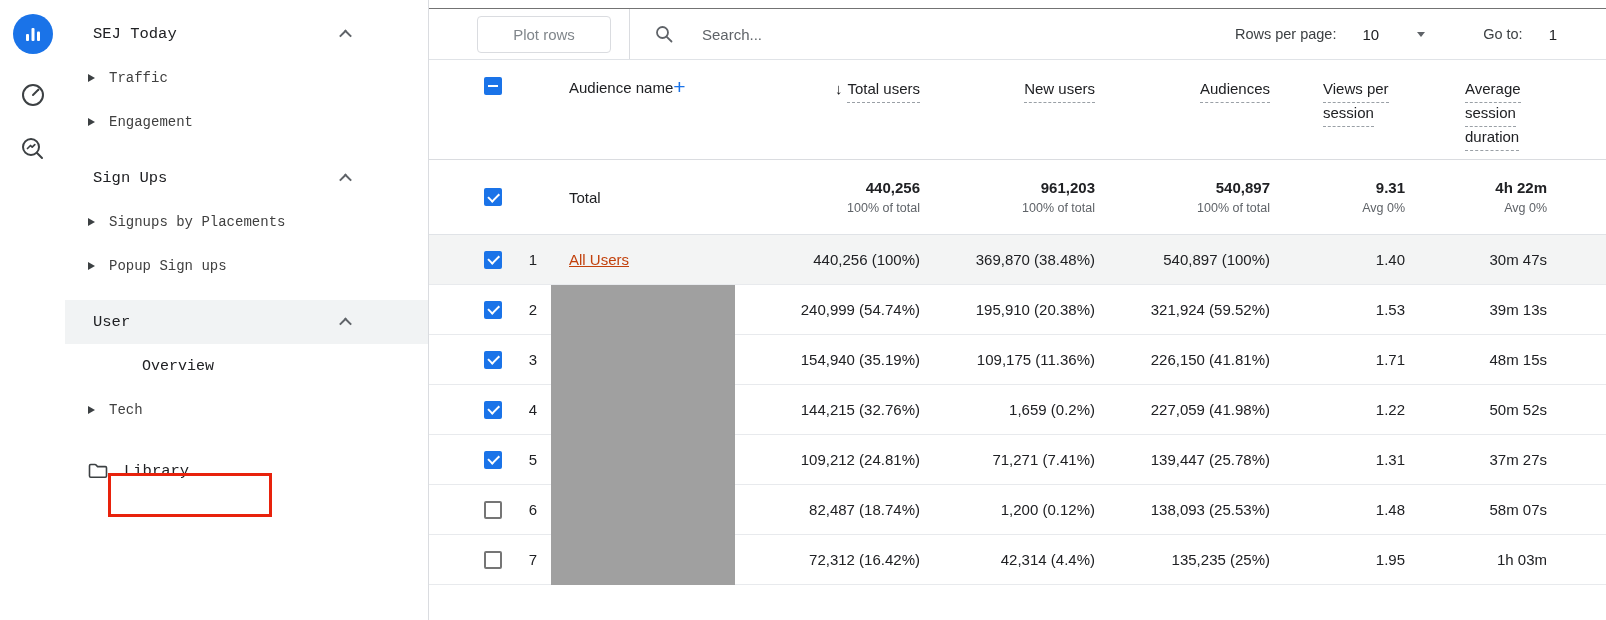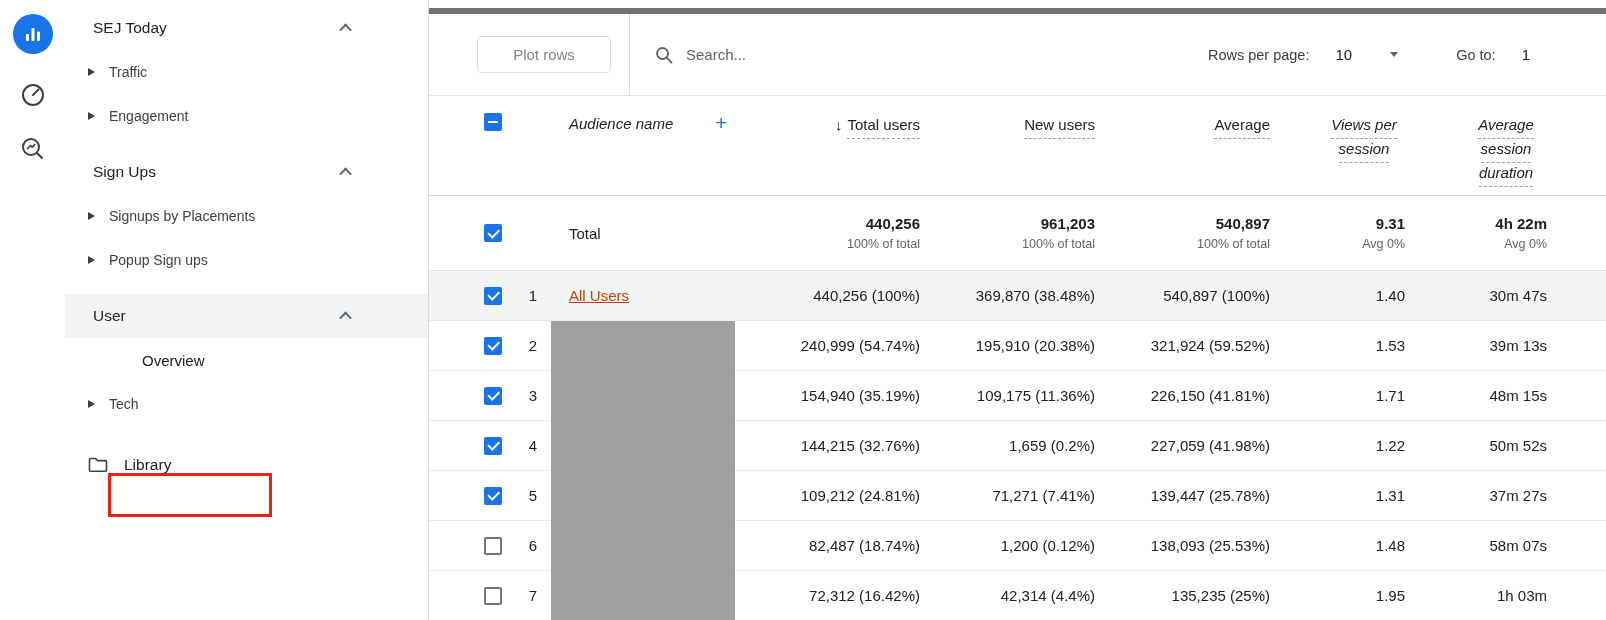--- a/index.html
+++ b/index.html
@@ -20,21 +20,21 @@
   .rail-circle {
     width: 40px; height: 40px; border-radius: 50%;
     background: #1a73e8; display: grid; place-items: center;
     cursor: pointer;
   }
   .rail-icon { display: grid; place-items: center; cursor: pointer; }
 
   
   .nav {
     width: 363px; flex: none; position: relative;
-    padding-top: 6px; overflow: hidden;
+    padding-top: 12px; overflow: hidden; font-family: Liberation Mono, monospace;
   }
   .nav-row { height: 44px; display: flex; align-items: center; position: relative; cursor: pointer; }
   .nav-section-header {
     padding: 0 78px 0 28px;
     justify-content: space-between;
     font-size: 15.5px; font-weight: 500; color: #202124;
   }
   .chev-up {
     width: 9px; height: 9px;
     border-left: 2px solid #5f6368; border-top: 2px solid #5f6368;
@@ -72,38 +72,38 @@
     border: 3px solid #e8220c; z-index: 5; pointer-events: none;
   }
   .library-row { padding-left: 23px; font-size: 15.5px; color: #202124; }
   .library-row svg { margin-right: 16px; }
 
   
   .main { flex: 1; position: relative; border-left: 1px solid #dadce0; background: #fff; }
   .main-top-gap { height: 8px; }
 
   .toolbar {
-    height: 88px;
-    border-top: 6px solid #737373;
+    height: 52px;
+    border-top: 1px solid #737373;
     border-bottom: 1px solid #e0e3e7;
     display: flex; align-items: center;
-    padding: 0 76px 0 48px;
+    padding: 0 49px 0 48px;
   }
   .plot-rows-btn {
     width: 134px; height: 37px;
     border: 1px solid #dadce0; border-radius: 4px; background: #fff;
     color: #80868b; font-size: 15px;
     display: grid; place-items: center; cursor: default;
   }
   .toolbar-divider { width: 1px; align-self: stretch; background: #dadce0; margin-left: 18px; }
   .search-group { display: flex; align-items: center; margin-left: 24px; }
   .search-input {
     border: none; outline: none; background: transparent;
     font-family: "Liberation Sans", sans-serif;
-    font-size: 15px; color: #7f1d1d; margin-left: 12px; width: 320px;
+    font-size: 15px; color: #7f1d1d; margin-left: 28px; width: 320px;
   }
   .search-input::placeholder { color: #5f6368; opacity: 1; }
   .toolbar-spacer { flex: 1; }
   .tb-right { display: flex; align-items: center; }
   .rpp-label { font-size: 14.5px; color: #3c4043; }
   .rpp-value { font-size: 15px; color: #202124; margin-left: 26px; cursor: pointer; }
   .dd-caret {
     width: 0; height: 0; margin-left: 38px; cursor: pointer;
     border-top: 5.5px solid #5f6368;
     border-left: 4.5px solid transparent;
@@ -118,27 +118,27 @@
     grid-template-columns: 44px 36px 192px 177px 175px 175px 135px 142px;
     padding-left: 42px;
   }
   .thead {
     height: 100px; padding-top: 17px;
     border-bottom: 1px solid #dadce0;
     align-items: start;
   }
   .c-check { display: flex; justify-content: center; }
   .c-name { padding-left: 18px; position: relative; }
-  .h-name { display: flex; align-items: center; justify-content: space-between; padding-right: 16px; font-style: italic; }
+  .h-name { display: flex; align-items: center; justify-content: flex-start; padding-right: 16px; }
   .h-name-label { font-size: 15px; font-weight: 500; color: #202124; }
   .add-plus { color: #1a73e8; font-size: 21px; font-weight: 400; cursor: pointer; line-height: 20px; }
   .h-metric { text-align: right; font-size: 15px; font-weight: 500; color: #202124; line-height: 24px; cursor: pointer; }
   .dashed { border-bottom: 1px dashed #9aa0a6; padding-bottom: 5px; }
   .sort-arrow { margin-right: 5px; font-weight: 400; }
-  .mh-narrow { display: inline-block; max-width: 82px; text-align: center; font-style: italic; }
+  .mh-narrow { display: inline-block; max-width: 82px; text-align: left; }
 
   .checkbox {
     width: 18px; height: 18px; border-radius: 2px;
     position: relative; display: inline-block; cursor: pointer; flex: none;
   }
   .checkbox.checked, .checkbox.indeterminate { background: #1a73e8; }
   .checkbox.checked::after {
     content: ''; position: absolute; left: 3.5px; top: 4.5px;
     width: 9px; height: 4.5px;
     border-left: 2px solid #fff; border-bottom: 2px solid #fff;
@@ -287,21 +287,21 @@
       <span class="h-name-label">Audience name</span>
       <span class="add-plus">+</span>
     </div>
     <div class="h-metric">
       <span class="sort-arrow">↓</span><span class="dashed">Total users</span>
     </div>
     <div class="h-metric">
       <span class="dashed">New users</span>
     </div>
     <div class="h-metric">
-      <span class="dashed">Average</span>
+      <span class="dashed">Audiences</span>
     </div>
     <div class="h-metric">
       <span class="mh-narrow"><span class="dashed">Views per session</span></span>
     </div>
     <div class="h-metric">
       <span class="mh-narrow"><span class="dashed">Average session duration</span></span>
     </div>
   </div>
 
   <div class="grid-cols total-row">

